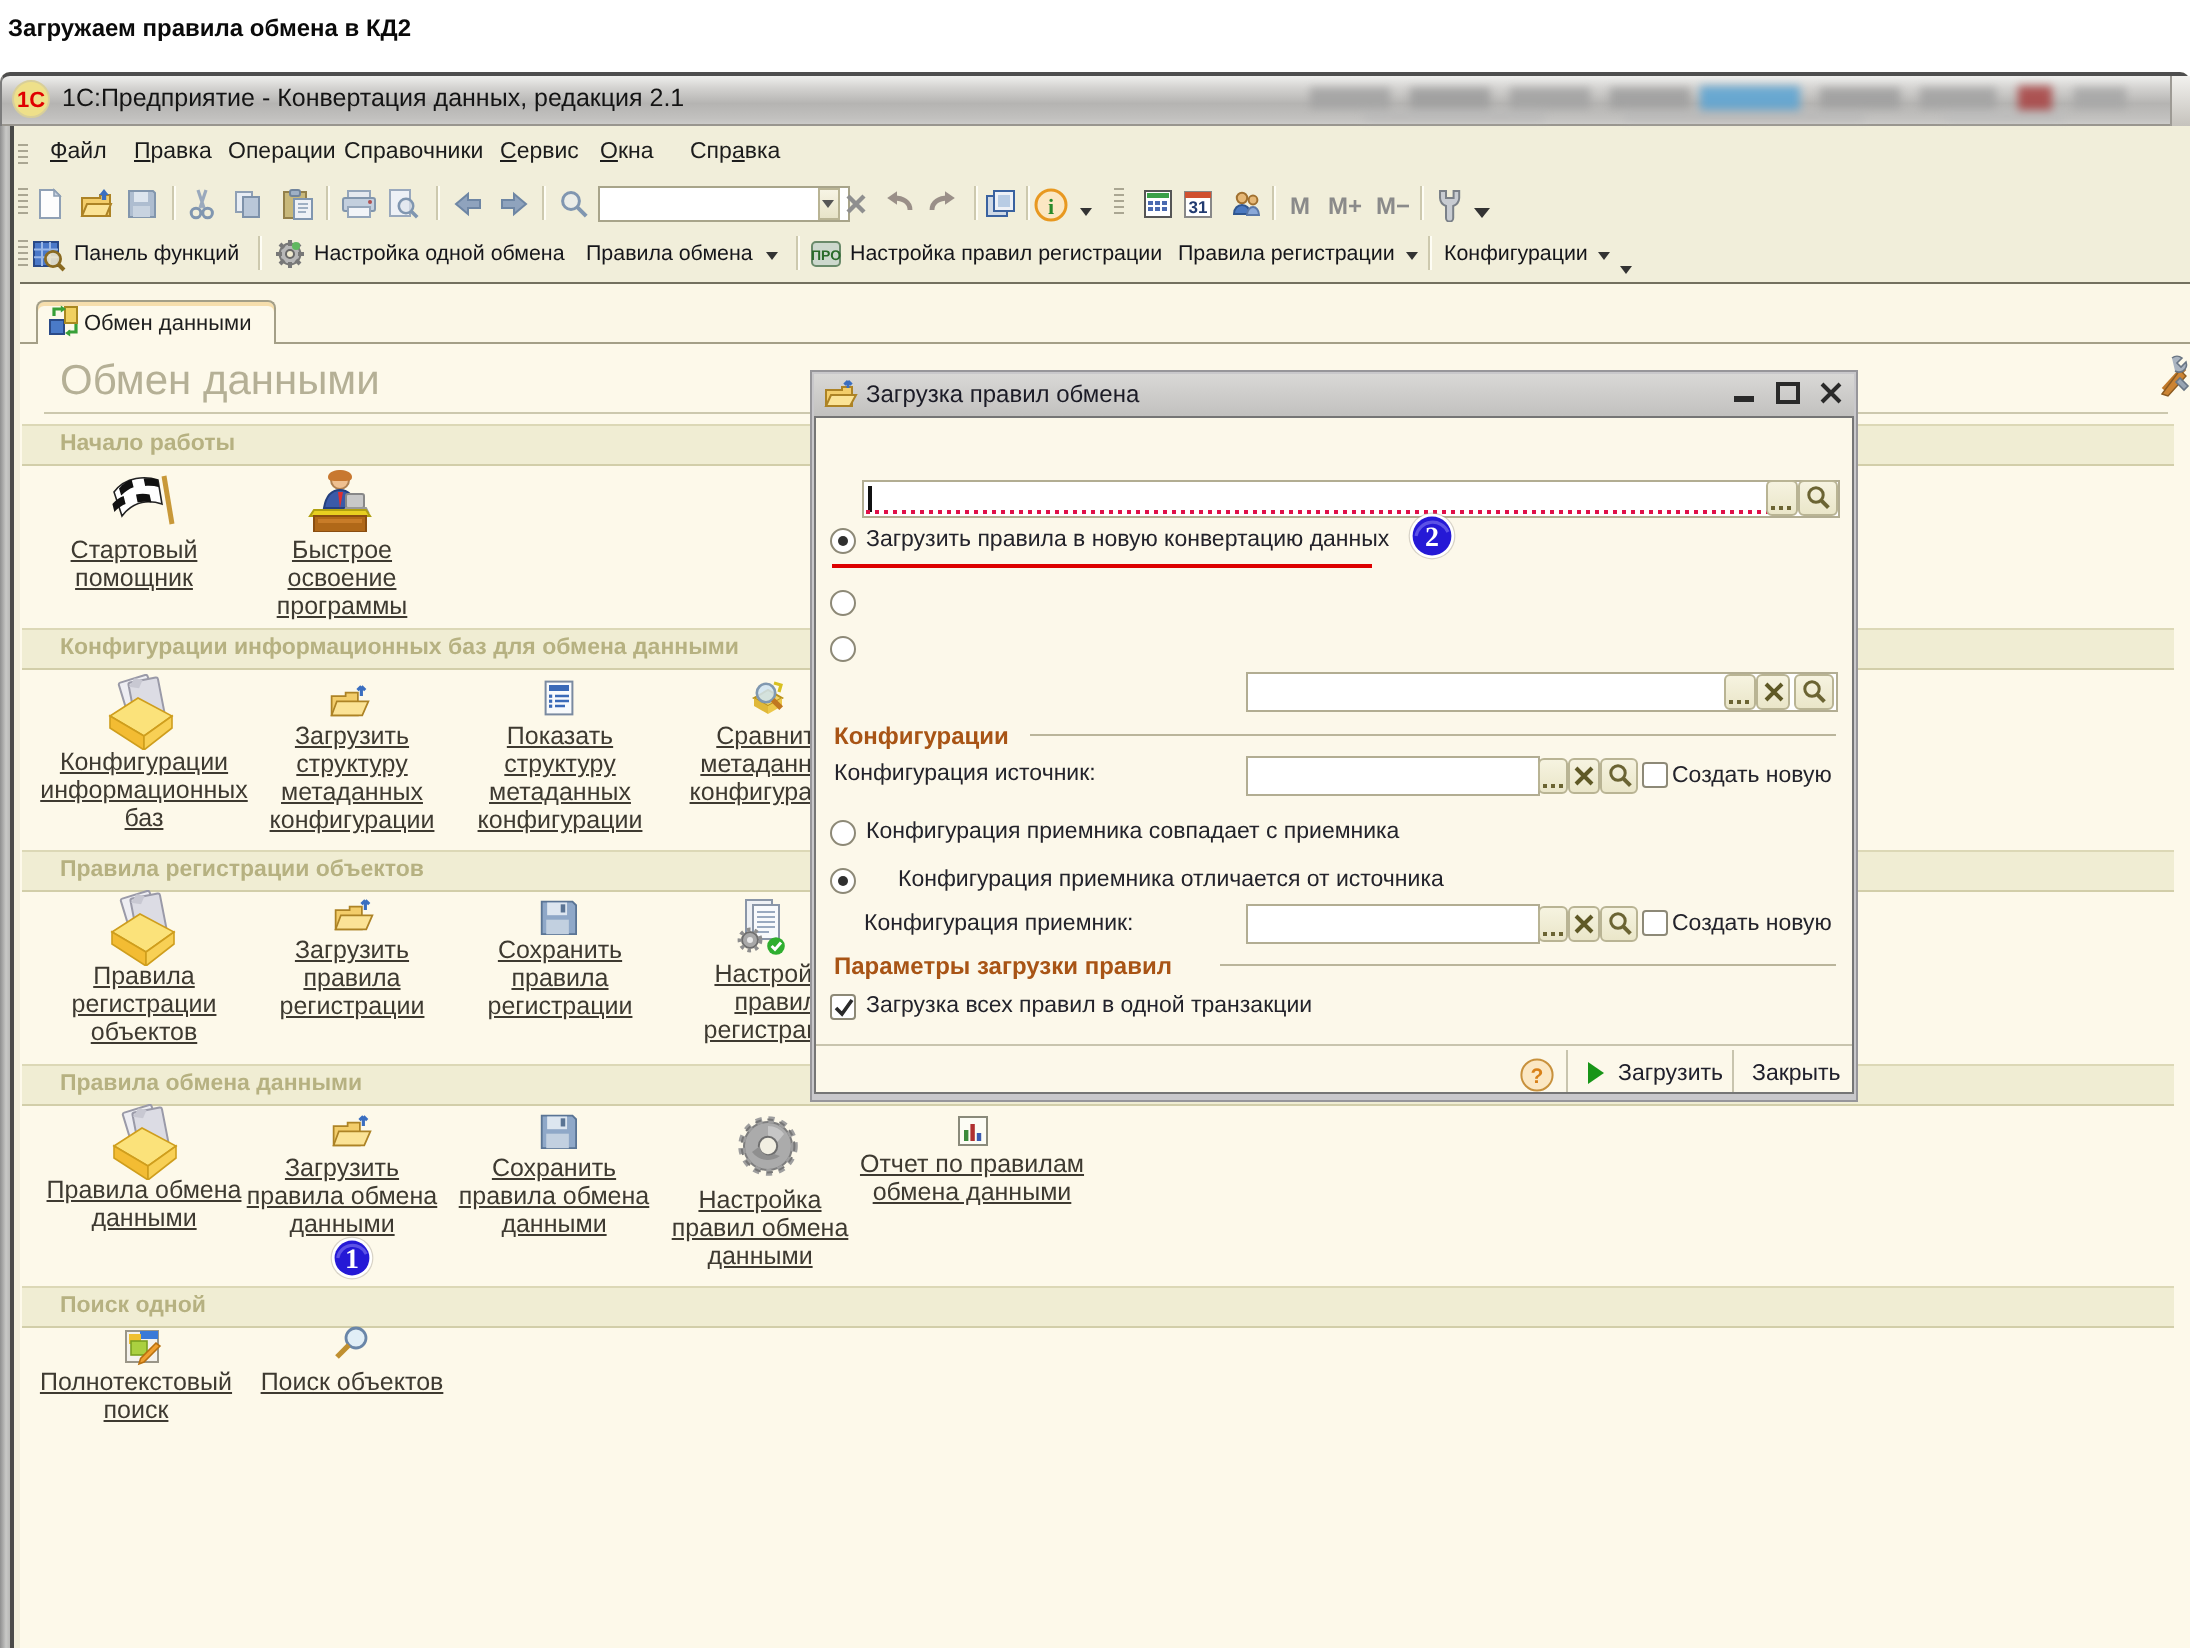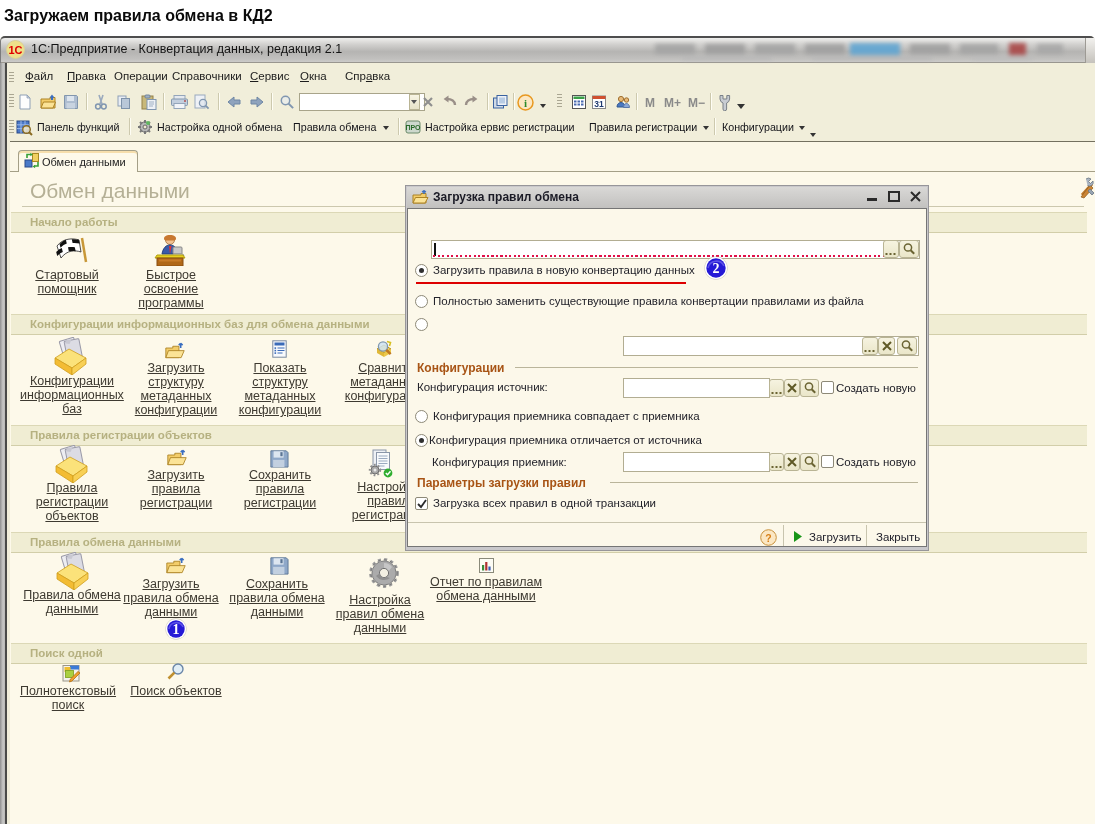--- a/index.html
+++ b/index.html
@@ -13,21 +13,21 @@
   .dlab{position:absolute;font-size:11.5px;color:#23232b;white-space:nowrap}
   .radio{position:absolute;width:13px;height:13px;border-radius:50%;background:#fff;border:1px solid #8d8977;box-sizing:border-box}
   .radio.sel::after{content:"";position:absolute;left:3px;top:3px;width:5px;height:5px;border-radius:50%;background:#2f2f2f}
   .cb{position:absolute;width:13px;height:13px;background:#fff;border:1px solid #8d8977;box-sizing:border-box;border-radius:2px}
   .inp{position:absolute;background:#fff;border:1px solid #b2ad92;box-sizing:border-box}
   .ibtn{position:absolute;background:linear-gradient(#f6f3e0,#eae6c9);border:1px solid #b9b494;box-sizing:border-box;border-radius:3px;color:#6b6433;text-align:center;line-height:0}
   .dd{position:absolute;width:0;height:0;border-left:3.5px solid transparent;border-right:3.5px solid transparent;border-top:4px solid #333}
 </style>
 </head>
 <body>
-<div class="abs" style="left:4px;top:7px;font-size:16px;font-weight:bold;color:#0a0a0a">Загружаем правила обмена в КД2</div>
+<div class="abs" style="left:4px;top:7px;font-size:12px;font-weight:bold;color:#0a0a0a">Загружаем правила обмена в КД2</div>
 
 <div class="abs" style="left:0;top:36px;width:1095px;height:788px;background:#f1eeda;border-radius:5px 5px 0 0"></div>
 
 <div class="abs" style="left:0;top:36px;width:1095px;height:27px;border-radius:5px 5px 0 0;background:linear-gradient(#efefed,#d2d1cf 25%,#b5b4b2 55%,#c2c1bf 85%,#cfcecc);border-top:2px solid #4e4e4e;border-left:1px solid #7c7c7c;box-sizing:border-box;box-shadow:inset 0 -1px 0 #99968f"></div>
 <svg class="abs" style="left:6px;top:40px" width="19" height="19">
  <circle cx="9.5" cy="9.5" r="9" fill="#eee08a"></circle>
  <circle cx="9.5" cy="9.5" r="9" fill="none" stroke="#d8cf9a" stroke-width="1"></circle>
  <text x="9.5" y="13.5" font-size="11" font-weight="bold" font-family="Liberation Sans" fill="#e00000" text-anchor="middle">1С</text>
 </svg>
 <div class="abs" style="left:31px;top:42px;font-size:12.5px;color:#141414">1С:Предприятие - Конвертация данных, редакция 2.1</div>
@@ -194,21 +194,21 @@
     </g>
     <circle cx="11" cy="4" r="2" fill="#60b860"></circle>
   </svg>
 <div class="ttxt" style="left:157px;top:121px">Настройка одной обмена</div>
 <div class="ttxt" style="left:293px;top:121px">Правила обмена</div>
 <div class="dd" style="left:383px;top:126px"></div>
 <svg class="abs" style="left:405px;top:119px" width="17" height="17" viewBox="0 0 17 17">
     <rect x="1" y="2" width="14" height="12" rx="2" fill="#cdd8cd" stroke="#6a8a6a"></rect>
     <text x="8" y="11" font-size="7" font-weight="bold" fill="#2a6a2a" text-anchor="middle" font-family="Liberation Sans">ПРО</text>
   </svg>
-<div class="ttxt" style="left:425px;top:121px">Настройка ервис регистрации</div>
+<div class="ttxt" style="left:425px;top:121px">Настройка правил регистрации</div>
 <div class="ttxt" style="left:589px;top:121px">Правила регистрации</div>
 <div class="dd" style="left:703px;top:126px"></div>
 <div class="ttxt" style="left:722px;top:121px">Конфигурации</div>
 <div class="dd" style="left:799px;top:126px"></div>
 <div class="dd" style="left:810px;top:133px"></div>
 
 <div class="abs" style="left:10px;top:141px;width:1085px;height:683px;background:#fbf7e7;border-top:1px solid #73705f"></div>
 <div class="abs" style="left:10px;top:171px;width:1085px;height:653px;background:#fdf9ea;border-top:1px solid #a49f87"></div>
 
 <div class="abs" style="left:18px;top:150px;width:120px;height:22px;background:#fdf9ea;border:1px solid #a49f87;border-bottom:none;border-radius:4px 4px 0 0;box-sizing:border-box;box-shadow:inset 0 2px 0 rgba(240,200,120,0.55)"></div>
@@ -393,21 +393,21 @@
 
 <div class="abs" id="dialog" style="left:405px;top:185px;width:524px;height:366px">
  <div class="abs" style="left:0;top:0;width:524px;height:366px;background:#c9c8cb;border:1px solid #97969a;box-sizing:border-box"></div>
  <div class="abs" style="left:2px;top:23px;width:520px;height:339px;background:#fcf8ea;border:1px solid #757575;box-sizing:border-box"></div>
  <div class="abs" style="left:2px;top:2px;width:520px;height:21px;background:linear-gradient(#d9d8d6,#c2c1bf)"></div>
  <svg class="abs" style="left:7px;top:4px" width="17" height="16" viewBox="0 0 17 16">
   <path d="M1 6h8V4.5h5V14H1z" fill="#f3cd6a" stroke="#ad8325"></path>
   <path d="M1 14l2.5-5.5H16L13 14z" fill="#fbe396" stroke="#ad8325"></path>
   <path d="M12 5V1.5m0 0L10.2 3.3M12 1.5l1.8 1.8" stroke="#3a6ec0" stroke-width="1.5" fill="none"></path>
  </svg>
- <div class="abs" style="left:28px;top:5px;font-size:12px;font-weight:bold;color:#1b1b26">Загрузка правил обмена</div>
+ <div class="abs" style="left:28px;top:5px;font-size:12px;font-weight:normal;color:#1b1b26">Загрузка правил обмена</div>
  <div class="abs" style="left:462px;top:13px;width:10px;height:3px;background:#2a2a2a"></div>
  <div class="abs" style="left:483px;top:6px;width:12px;height:11px;border:2px solid #2a2a2a;box-sizing:border-box"></div>
  <svg class="abs" style="left:505px;top:6px" width="11" height="11">
       <path d="M1 1l9 9M10 1L1 10" stroke="#2a2a2a" stroke-width="2"></path>
     </svg>
 
  <div class="inp" style="left:26px;top:55px;width:489px;height:19px"></div>
  <div class="abs" style="left:29px;top:58px;width:1.5px;height:13px;background:#111"></div>
  <div class="abs" style="left:28px;top:70px;width:452px;height:2px;background-image:repeating-linear-gradient(90deg,#e01048 0 2px,rgba(0,0,0,0) 2px 4.5px)"></div>
  <div class="ibtn" style="left:478px;top:55px;width:16px;height:18px;padding-top:1px">
@@ -429,21 +429,20 @@
  <div class="abs" style="left:11px;top:97px;width:270px;height:2px;background:#dd0000"></div>
 <svg class="abs" style="left:299px;top:71px" width="24" height="24" viewBox="0 0 24 24">
 <circle cx="12.0" cy="12.0" r="11.7" fill="#aaa49c" opacity="0.45"></circle>
 <circle cx="12.0" cy="12.0" r="11.1" fill="#ffffff"></circle>
 <circle cx="12.0" cy="12.0" r="9.7" fill="#2519d6"></circle>
 <path d="M 4.01 12.0 A 8.46 8.46 0 0 1 19.990000000000002 10.0" fill="none" stroke="#6a60ea" stroke-width="1.6" opacity="0.8"></path>
 <text x="12.0" y="17.04" font-size="14" font-weight="bold" fill="#fff" text-anchor="middle" font-family="Liberation Serif">2</text>
 </svg>
 
  <div class="radio" style="left:10px;top:110px"></div>
- <div class="dlab" style="left:28px;top:110px">Полностью заменить существующие правила конвертации правилами из файла</div>
 
  <div class="radio" style="left:10px;top:133px"></div>
 
  <div class="inp" style="left:218px;top:151px;width:296px;height:20px"></div>
  <div class="ibtn" style="left:457px;top:152px;width:16px;height:18px;padding-top:1px">
       <svg width="12" height="16" viewBox="0 0 12 16" style="display:block;margin:0 auto">
         <g fill="#6b6433">
           <rect x="0.5" y="11" width="2" height="2"></rect>
           <rect x="4.5" y="11" width="2" height="2"></rect>
           <rect x="8.5" y="11" width="2" height="2"></rect>
@@ -479,21 +478,21 @@
         <circle cx="6" cy="5.5" r="3.6" fill="none" stroke="#6b6433" stroke-width="1.5"></circle>
         <path d="M8.6 8.2l3.6 3.6" stroke="#6b6433" stroke-width="2"></path>
       </svg></div>
  <div class="cb" style="left:416px;top:196px"></div>
  <div class="dlab" style="left:431px;top:197px">Создать новую</div>
 
  <div class="radio" style="left:10px;top:225px"></div>
  <div class="dlab" style="left:28px;top:225px">Конфигурация приемника совпадает с приемника</div>
 
  <div class="radio sel" style="left:10px;top:249px"></div>
- <div class="dlab" style="left:24px;top:249px">Конфигурация приемника отличается от источника</div>
+ <div class="dlab" style="left:44px;top:249px">Конфигурация приемника отличается от источника</div>
 
  <div class="dlab" style="left:27px;top:271px">Конфигурация приемник:</div>
  <div class="inp" style="left:218px;top:267px;width:147px;height:20px"></div>
  <div class="ibtn" style="left:364px;top:268px;width:15px;height:18px;padding-top:1px">
       <svg width="12" height="16" viewBox="0 0 12 16" style="display:block;margin:0 auto">
         <g fill="#6b6433">
           <rect x="0.5" y="11" width="2" height="2"></rect>
           <rect x="4.5" y="11" width="2" height="2"></rect>
           <rect x="8.5" y="11" width="2" height="2"></rect>
         </g>

